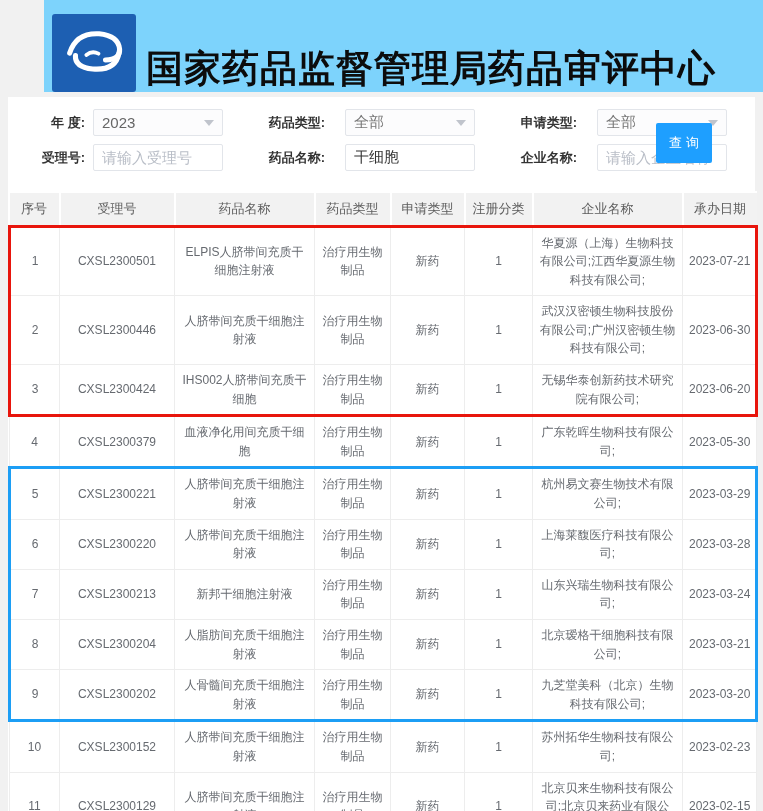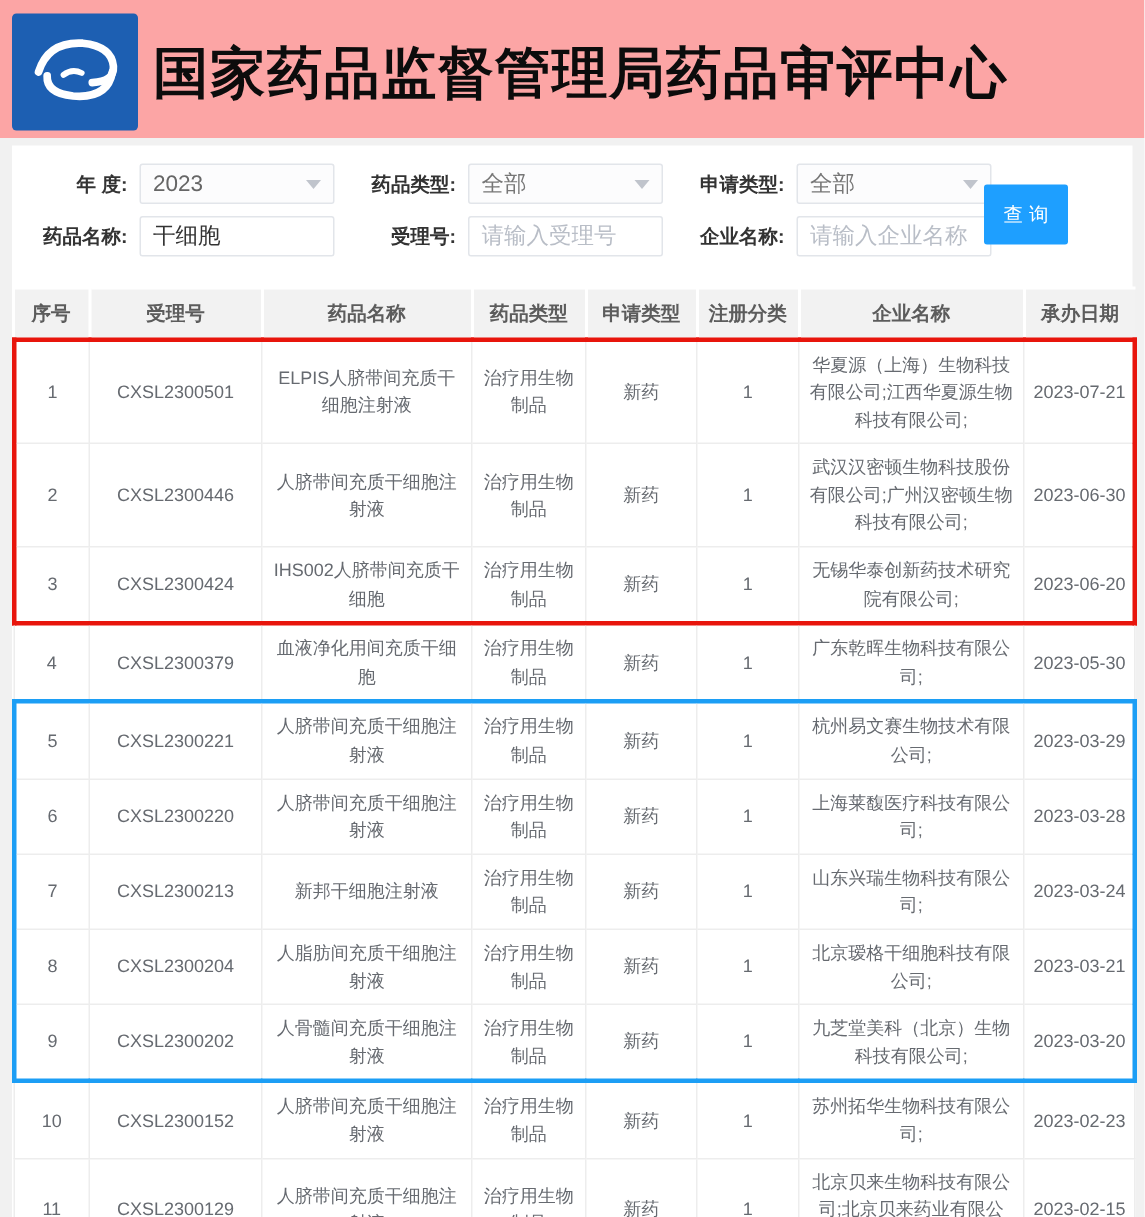--- a/index.html
+++ b/index.html
@@ -2,47 +2,47 @@
 <html><head>
 <meta charset="utf-8">
 <style>
   * { margin:0; padding:0; box-sizing:border-box; }
   html,body { width:763px; }
   body {
     font-family:"Liberation Sans","DejaVu Sans",sans-serif;
     background:#f1f1f1; min-height:811px; position:relative;
   }
   
-  .site-header { background:#fca5a5; height:92px; padding:4px 0 0 8px; display:flex; align-items:center; }
+  .site-header { background:#7dd3fc; height:92px; padding:4px 0 0 8px; display:flex; align-items:flex-end;margin-left:44px; }
   .logo-box { width:84px; height:78px; border-radius:3px; background:#1d5fb2; display:flex; align-items:center; justify-content:center; flex:0 0 auto; }
   .logo-box svg { width:72px; height:64px; }
   .title-wrap { padding:2px 0 0 10px; }
   .title-cn { font-size:37px; font-weight:bold; color:#0c0c0c; letter-spacing:1px; line-height:46px; white-space:nowrap; }
   .title-en { font-size:19px; font-weight:bold; color:#2155b4; letter-spacing:0.5px; line-height:24px; white-space:nowrap; }
   
   .content { background:#fff; margin:5px 8px 0 8px; padding-bottom:4px; }
   
   .search-panel { position:relative; padding:12px 0 10px 15px; }
   .form-row { display:flex; align-items:center; margin-bottom:8px; }
   .form-row:last-child { margin-bottom:0; }
   .fg { display:flex; align-items:center; }
   .fg label { width:62px; text-align:right; font-size:13px; font-weight:bold; color:#333; margin-right:8px; white-space:nowrap; }
   .field { width:130px; height:27px; border:1px solid #e2e5ea; border-radius:2px;
            font-size:15px; display:flex; align-items:center; padding:0 8px; background:#fff; }
   .select-box { background:#fcfcfd; color:#777; justify-content:space-between; cursor:pointer; }
   .select-box .caret { width:0; height:0; border-left:5px solid transparent; border-right:5px solid transparent; border-top:6px solid #c0c4cc; }
-  .fg + .fg { margin-left:19px; }
+  .fg + .fg { margin-left:40px;gap:12px; }
   input.field { color:#333; }
   input.field::placeholder { color:#b9bec7; }
   .query-btn { position:absolute; right:43px; top:50%; transform:translateY(-50%);
                background:#1e9fff; color:#fff; border:none; border-radius:2px;
                width:56px; height:40px; font-size:13px; letter-spacing:4px; padding-left:4px; cursor:pointer; }
   
   table { border-collapse:collapse; width:747px; table-layout:fixed; margin-top:2px; }
-  th { background:#f2f2f2; color:#5c5c5c; font-weight:bold; font-size:13px; height:34px;
+  th { background:#f2f2f2; color:#5c5c5c; font-weight:normal; font-size:13px; height:34px;
        border-right:2px solid #fff; border-top:2px solid #fff; }
   th:last-child { border-right:none; }
   td { border:1px solid #ededed; background:#fff; color:#666a70; font-size:12px;
        text-align:center; padding:6px 6px; line-height:1.55; word-break:break-all; }
   col.c-no{width:50px;} col.c-acc{width:115px;} col.c-drug{width:140px;} col.c-dtype{width:76px;}
   col.c-atype{width:74px;} col.c-reg{width:68px;} col.c-comp{width:150px;} col.c-date{width:74px;}
   tbody.hl-red  { border:3px solid #e8150c; }
   tbody.hl-blue { border:3px solid #1c9ef5; }
   td.date-cell { white-space:nowrap; }
 </style>
@@ -83,26 +83,26 @@
       <div class="fg">
         <label>申请类型:</label>
         <div class="field select-box">
           <span>全部</span>
           <span class="caret"></span>
         </div>
       </div>
     </div>
     <div class="form-row">
       <div class="fg">
+        <label>受理号:</label>
+        <input class="field" type="text" placeholder="请输入受理号" style="">
+      </div>
+      <div class="fg">
         <label>药品名称:</label>
         <input class="field" type="text" value="干细胞" style="">
-      </div>
-      <div class="fg">
-        <label>受理号:</label>
-        <input class="field" type="text" placeholder="请输入受理号" style="">
       </div>
       <div class="fg">
         <label>企业名称:</label>
         <input class="field" type="text" placeholder="请输入企业名称" style="">
       </div>
     </div>
     <button class="query-btn">查询</button>
   </div>
 
   <table>

